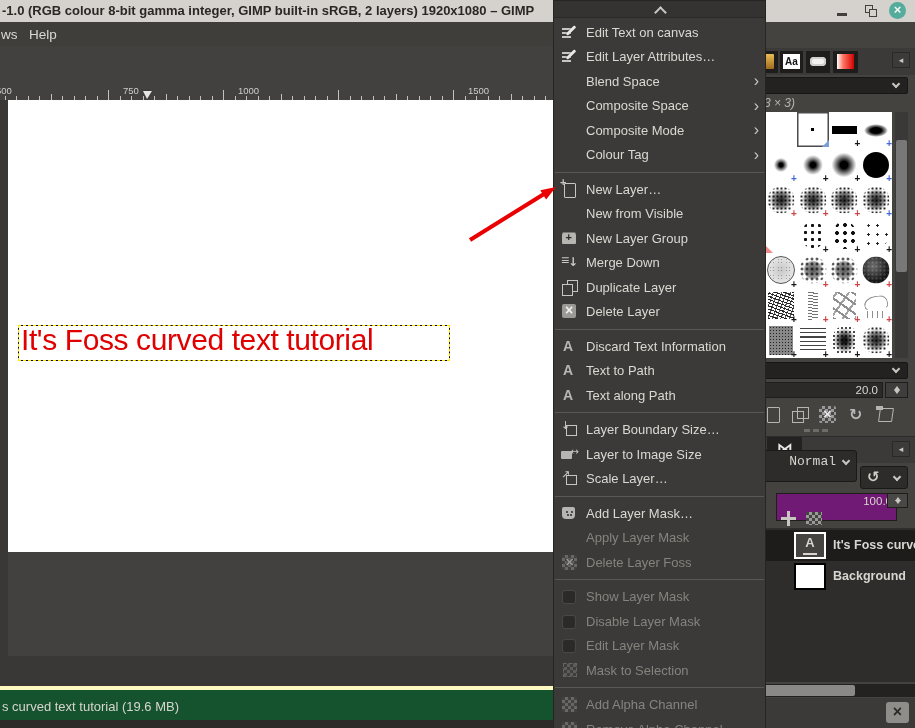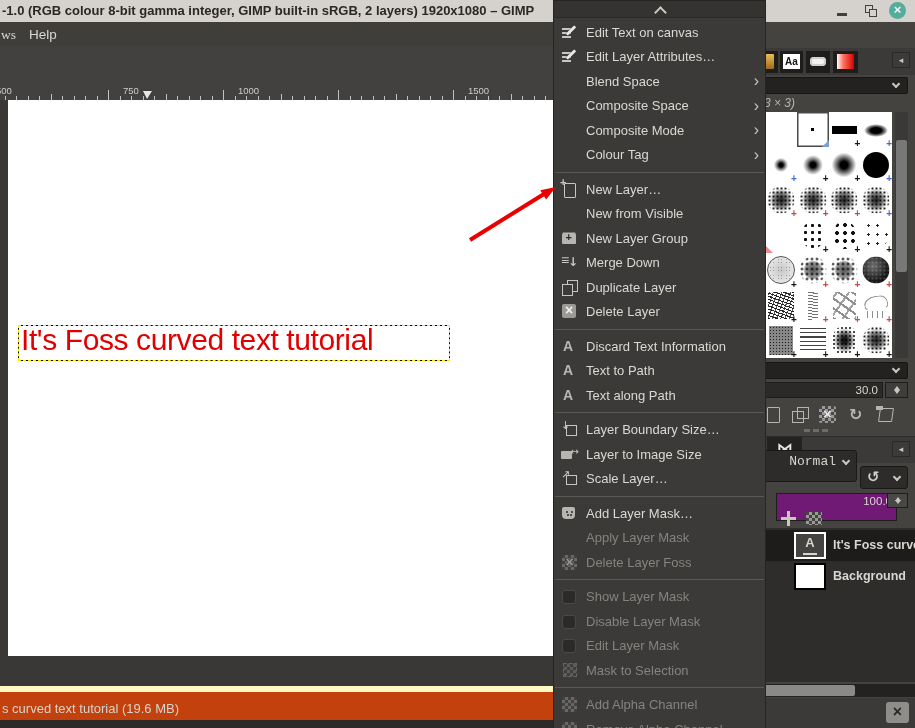--- a/index.html
+++ b/index.html
@@ -15,36 +15,36 @@
   .wc-min { position:absolute; left:833px; top:0; width:18px; height:22px; cursor:default; }
   .wc-min::before { content:""; position:absolute; left:4px; top:13px; width:10px; height:2.5px; background:#41403d; }
   .wc-restore { position:absolute; left:861px; top:0; width:18px; height:22px; }
   .wc-restore::before { content:""; position:absolute; left:4px; top:5px; width:6px; height:6px; border:1.5px solid #41403d; }
   .wc-restore::after { content:""; position:absolute; left:8px; top:9px; width:6px; height:6px; border:1.5px solid #41403d; background:#d5d1cd; }
   .wc-close { position:absolute; left:889px; top:2px; width:17px; height:17px; border-radius:50%; background:#54ac9c; }
   .wc-close::after { content:"×"; position:absolute; left:0; top:0; width:17px; height:16px; text-align:center; line-height:16px; color:#f3f7f5; font-size:13px; font-weight:bold; }
   
   .menubar { position:absolute; left:0; top:22px; width:915px; height:24px; background:#403e3b; z-index:1; }
   .mb-item { position:absolute; top:0; line-height:25px; font-size:13.5px; color:#dbd8d2; }
-  .mb-item.mb0 { left:1px;font-family:Liberation Serif, serif; }
+  .mb-item.mb0 { left:1px; }
   .mb-item.mb1 { left:29px; }
   
   .ruler { position:absolute; left:0; top:84px; width:553px; height:16px; overflow:hidden; z-index:1; }
   .rlabel { position:absolute; top:1px; font-size:9.5px; color:#cfcdc9; }
   .rtick { position:absolute; bottom:0; width:1px; background:#c4c2be; }
   .rmarker { position:absolute; bottom:1px; width:0; height:0; border-left:4px solid transparent; border-right:5px solid transparent; border-top:8px solid #e8e6e2; filter:drop-shadow(0 0 1px #333); }
   
   .vruler { position:absolute; left:0; top:100px; width:8px; height:556px; background:#393837; }
-  .canvas { position:absolute; left:8px; top:100px; width:545px; height:556px; background:#ffffff; z-index:1; }
+  .canvas { position:absolute; left:8px; top:100px; width:545px; height:452px; background:#ffffff; z-index:1; }
   .sel { position:absolute; left:10px; top:225px; width:432px; height:36px; border:1px solid #000; }
   .sel::before { content:""; position:absolute; inset:-1px; border:1px dashed #ffe800; }
   .canvas-text { position:absolute; left:2px; top:-3px; font-size:30px; letter-spacing:-0.4px; white-space:nowrap; font-family:"Liberation Sans","DejaVu Sans",sans-serif; }
   
   .sb1 { position:absolute; left:0; top:656px; width:553px; height:30px; background:#393837; }
-  .sb2 { position:absolute; left:0; top:686px; width:553px; height:34px; background:#c2410c; border-top:6px solid #fef9c3; }
+  .sb2 { position:absolute; left:0; top:686px; width:553px; height:34px; background:#14532d; border-top:4px solid #fef9c3; }
   .sb2 .sbtext { position:absolute; left:2px; top:0; line-height:33px; font-size:13px; color:#d8d5cf; white-space:nowrap; }
   .sb3 { position:absolute; left:0; top:720px; width:553px; height:8px; background:#2c2b29; }
   
   .rpanel { position:absolute; left:758px; top:22px; width:157px; height:706px; background:#454340; z-index:1; }
   .tabstrip { position:absolute; left:758px; top:48px; width:157px; height:27px; background:#3b3a38; z-index:1; }
   .dtab { position:absolute; top:51px; height:22px; background:#1e1d1c; z-index:1; }
   .dtab-patterns { left:758px; width:20px; }
   .dtab-patterns::before { content:""; position:absolute; left:4px; top:3px; width:12px; height:15px; background:linear-gradient(#e9bd55,#b5browne 60%,#a06a1e); background:linear-gradient(#e9bd55,#a06a1e); border-radius:1px; }
   .dtab-fonts { left:780px; width:23px; }
   .dtab-fonts .aabox { position:absolute; left:3px; top:3px; width:17px; height:15px; background:#fff; color:#141414; font-size:10px; font-weight:bold; text-align:center; line-height:15px; }
@@ -391,21 +391,21 @@
         <span class="bplus plus-black"></span>
       </div>
     </div>
   <div class="gridscroll"></div>
   <div class="gridthumb"></div>
 
   <div class="combo spacingcombo">
       <span class="cv cv-right"></span>
     </div>
   <div class="slidebar spacebar">
-    <span class="val">30.0</span>
+    <span class="val">20.0</span>
   </div>
   <div class="spinbox spacespin"></div>
 
   <div class="btool pic-page" style="left:762px"></div>
   <div class="btool pic-dup" style="left:789px"></div>
   <div class="btool pic-delx" style="left:817px"></div>
   <div class="btool pic-refresh" style="left:846px"></div>
   <div class="btool pic-open" style="left:875px"></div>
 
   <div class="splitdots"></div>

